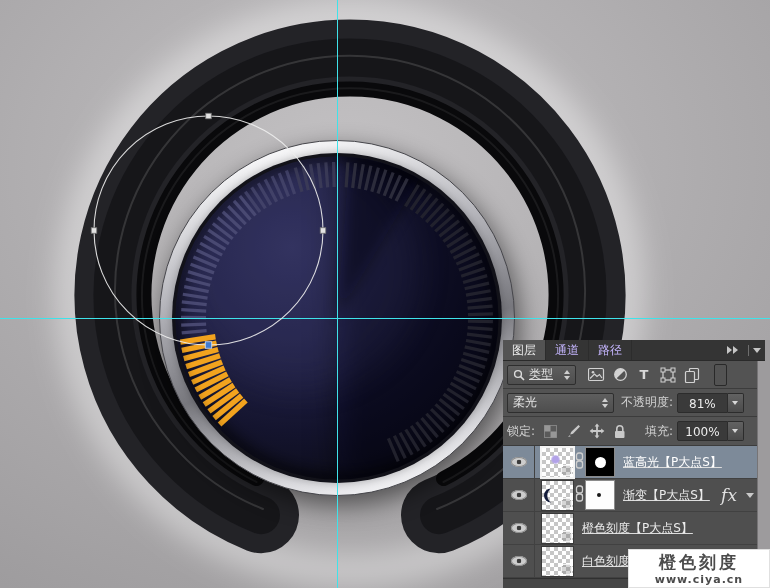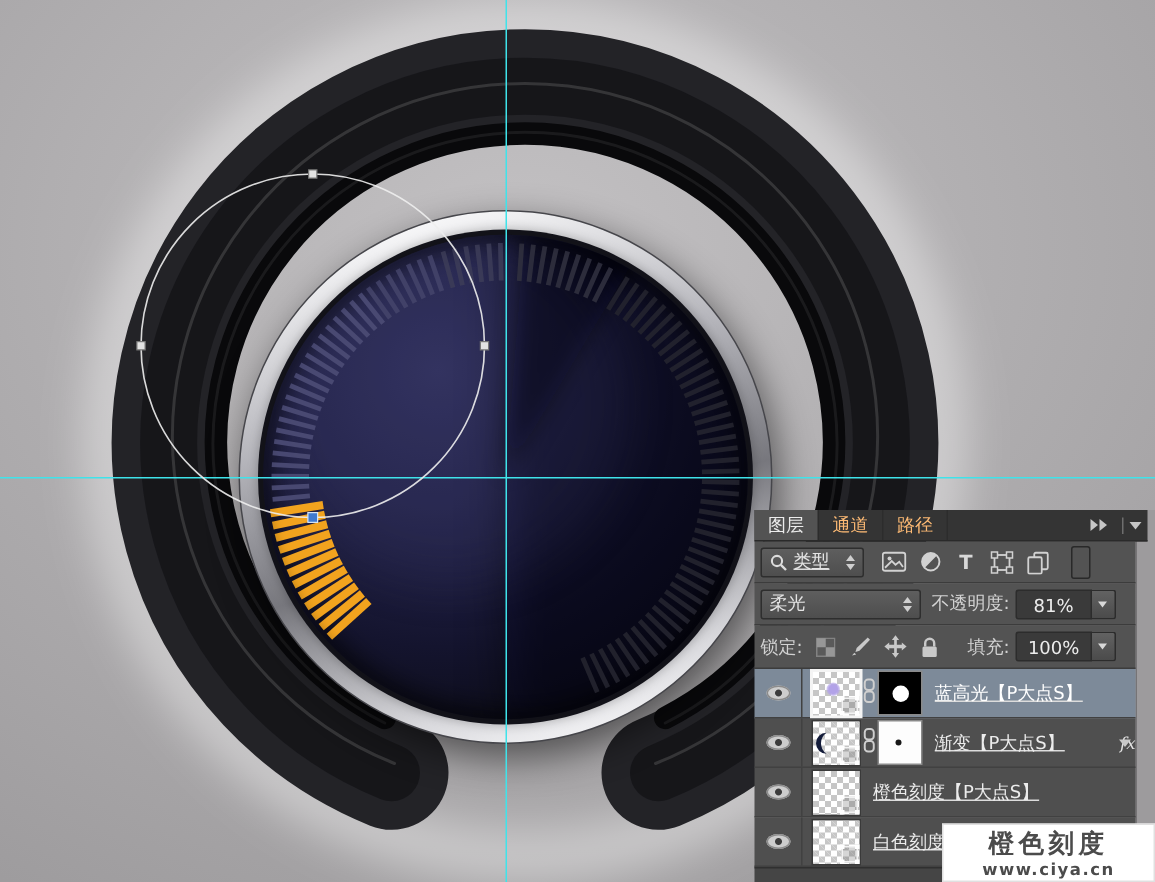--- a/index.html
+++ b/index.html
@@ -8,21 +8,21 @@
        background:radial-gradient(ellipse 640px 500px at 45% 28%, #c3c1c3 0%, #aeacae 55%, #9e9c9e 100%);}
   svg text{font-family:"DejaVu Sans","Liberation Sans",sans-serif;}
 
   
   #art{position:absolute;left:0;top:0;}
 
   
   .panel{position:absolute;left:503px;top:340px;width:267px;height:248px;font-size:12px;color:#dcdcdc;}
   .gutter{position:absolute;right:0;top:0;width:13px;height:100%;background:#9d9b9d;border-left:1px solid #767476;box-sizing:border-box;}
   .tabbar{position:absolute;left:0;top:0;width:262px;height:21px;background:#343434;display:flex;align-items:stretch;z-index:2;border-bottom:1px solid #2a2a2a;box-sizing:border-box;}
-  .tab{padding:0 9px;line-height:20px;color:#fdba74;border-right:1px solid #2c2c2c;cursor:default;}
+  .tab{padding:0 9px;line-height:20px;color:#c4b5fd;border-right:1px solid #2c2c2c;cursor:default;}
   .tab.active{background:#535353;color:#ececec;}
   .tab-tools{margin-left:auto;display:flex;align-items:center;padding-right:4px;}
   .collapse{display:flex;margin-right:6px;}
   .collapse i{width:0;height:0;border-top:4px solid transparent;border-bottom:4px solid transparent;border-left:5px solid #c6c6c6;margin-left:1px;}
   .vbar{width:1px;height:11px;background:#6e6e6e;margin:0 4px;}
   .menu-tri{width:0;height:0;border-left:4px solid transparent;border-right:4px solid transparent;border-top:5px solid #c6c6c6;}
 
   .prow{position:absolute;left:0;width:254px;background:#535353;border-bottom:1px solid #3c3c3c;box-sizing:border-box;display:flex;align-items:center;z-index:1;}
   .filter-row{top:21px;height:28px;padding:0 4px;text-decoration:underline;}
   .blend-row{top:49px;height:28px;padding:0 4px;}
@@ -66,21 +66,21 @@
   .blob::after{content:"";position:absolute;left:9px;top:7px;width:9px;height:9px;border-radius:50%;
       background:radial-gradient(circle,#b2a2e8 0 45%,rgba(178,162,232,.5) 70%,transparent 100%);}
   .chain{margin:0 2px;flex:none;}
   .mask{width:28px;height:28px;position:relative;flex:none;box-shadow:0 0 0 1px #8a8a8a;}
   .mask-blackcircle{background:#000;}
   .mask-blackcircle::after{content:"";position:absolute;left:8.5px;top:8.5px;width:11px;height:11px;border-radius:50%;background:#fff;}
   .mask-whitedot{background:#fdfdfd;}
   .mask-whitedot::after{content:"";position:absolute;left:11px;top:12px;width:4px;height:4px;border-radius:50%;background:#181818;}
   .lname{margin-left:9px;color:#ececec;white-space:nowrap;overflow:hidden;}
   .lrow.selected .lname{color:#ffffff;}
-  .fx{position:absolute;right:0;font-style:italic;font-family:"DejaVu Serif","Liberation Serif",serif;color:#e2e2e2;font-size:11px;}
+  .fx{position:absolute;right:20px;font-style:italic;font-family:"DejaVu Serif","Liberation Serif",serif;color:#e2e2e2;font-size:17px;}
   .fxarrow{position:absolute;right:3px;top:14px;width:0;height:0;border-left:4px solid transparent;border-right:4px solid transparent;border-top:5px solid #c9c9c9;}
   .panel-bottom{position:absolute;left:0;top:238px;width:254px;height:10px;background:#454545;border-top:1px solid #303030;z-index:1;}
 
   
   .watermark{position:absolute;left:628px;top:549px;width:142px;height:39px;background:#ffffff;border:1px solid #e0e0e0;box-sizing:border-box;z-index:5;text-align:center;}
   .wm1{margin-top:1px;font-size:17px;font-weight:bold;letter-spacing:3px;color:#4b4b4b;
        text-shadow:-1px 0 #fff,1px 0 #fff,0 -1px #fff,0 1px #fff,1px 1px #fff,-1px -1px #fff;}
   .wm2{font-size:11px;font-weight:bold;letter-spacing:1px;color:#4b4b4b;margin-top:-1px;
        text-shadow:-1px 0 #fff,1px 0 #fff,0 -1px #fff,0 1px #fff;}
 </style>

